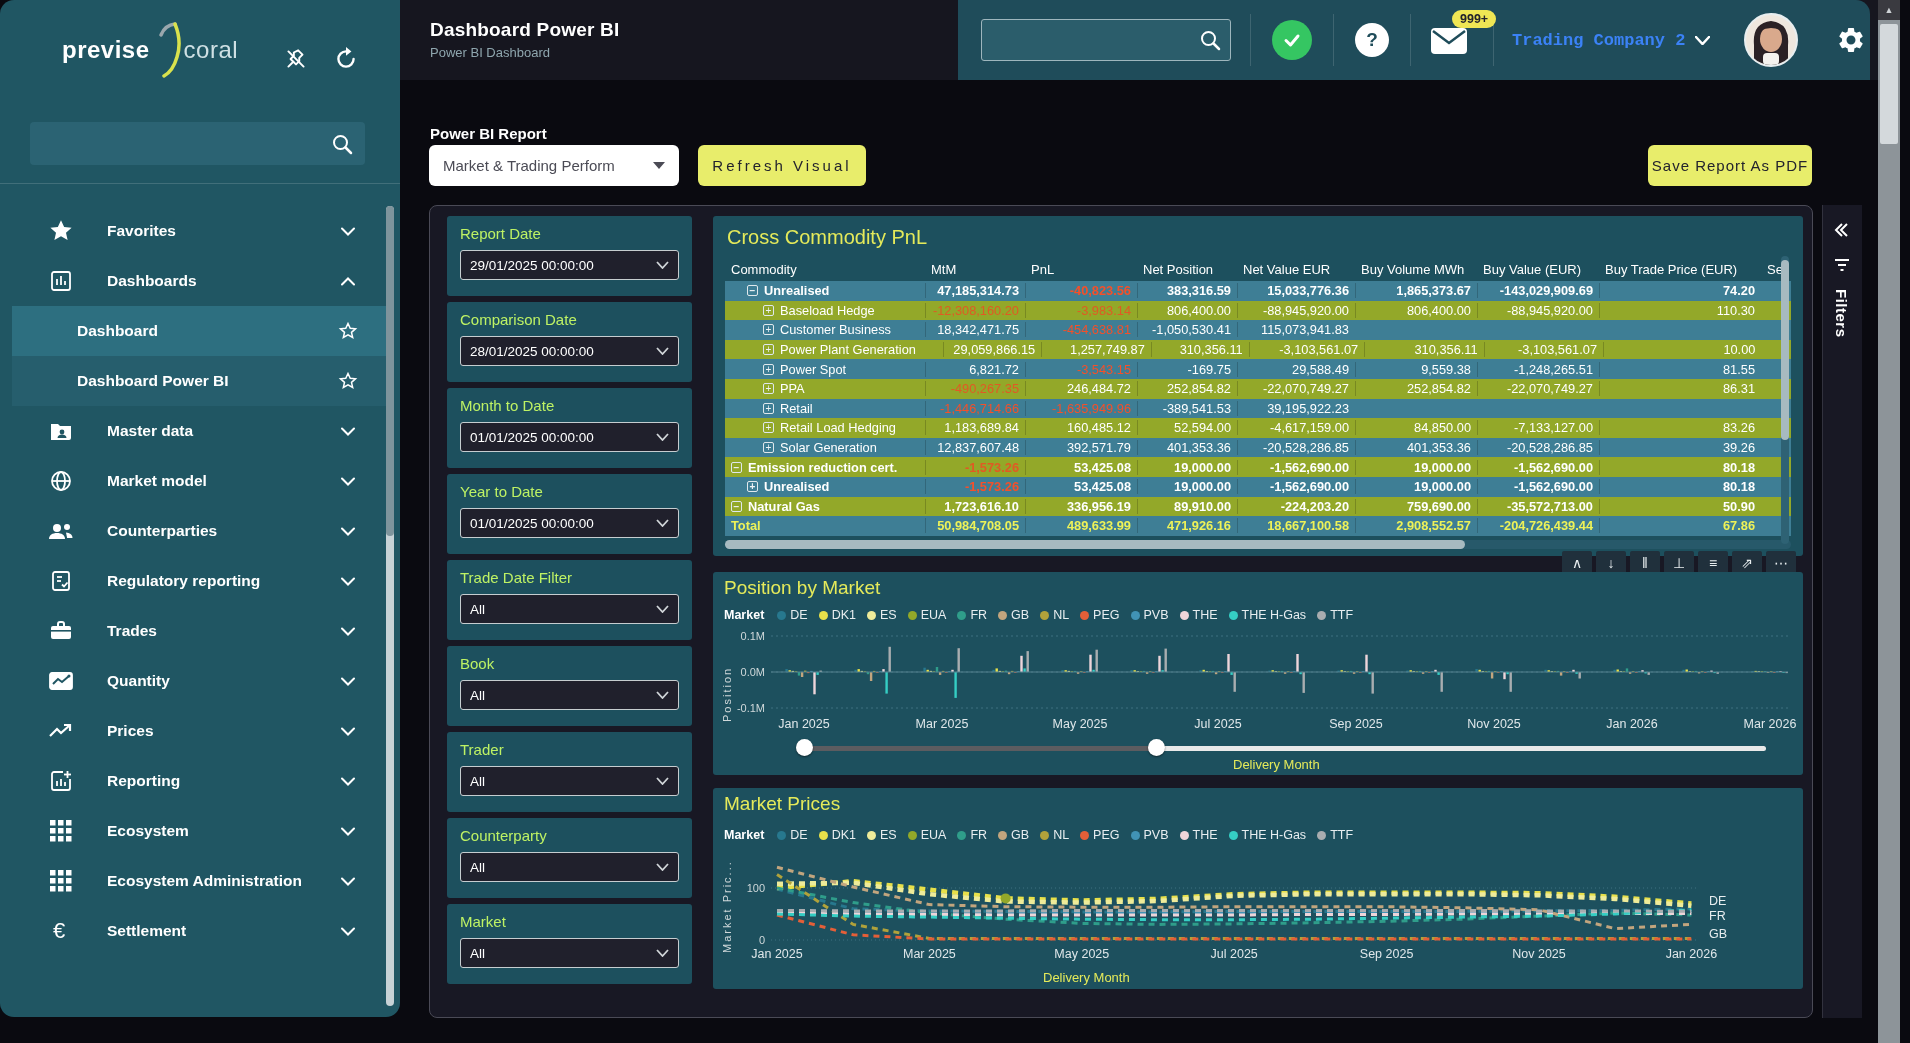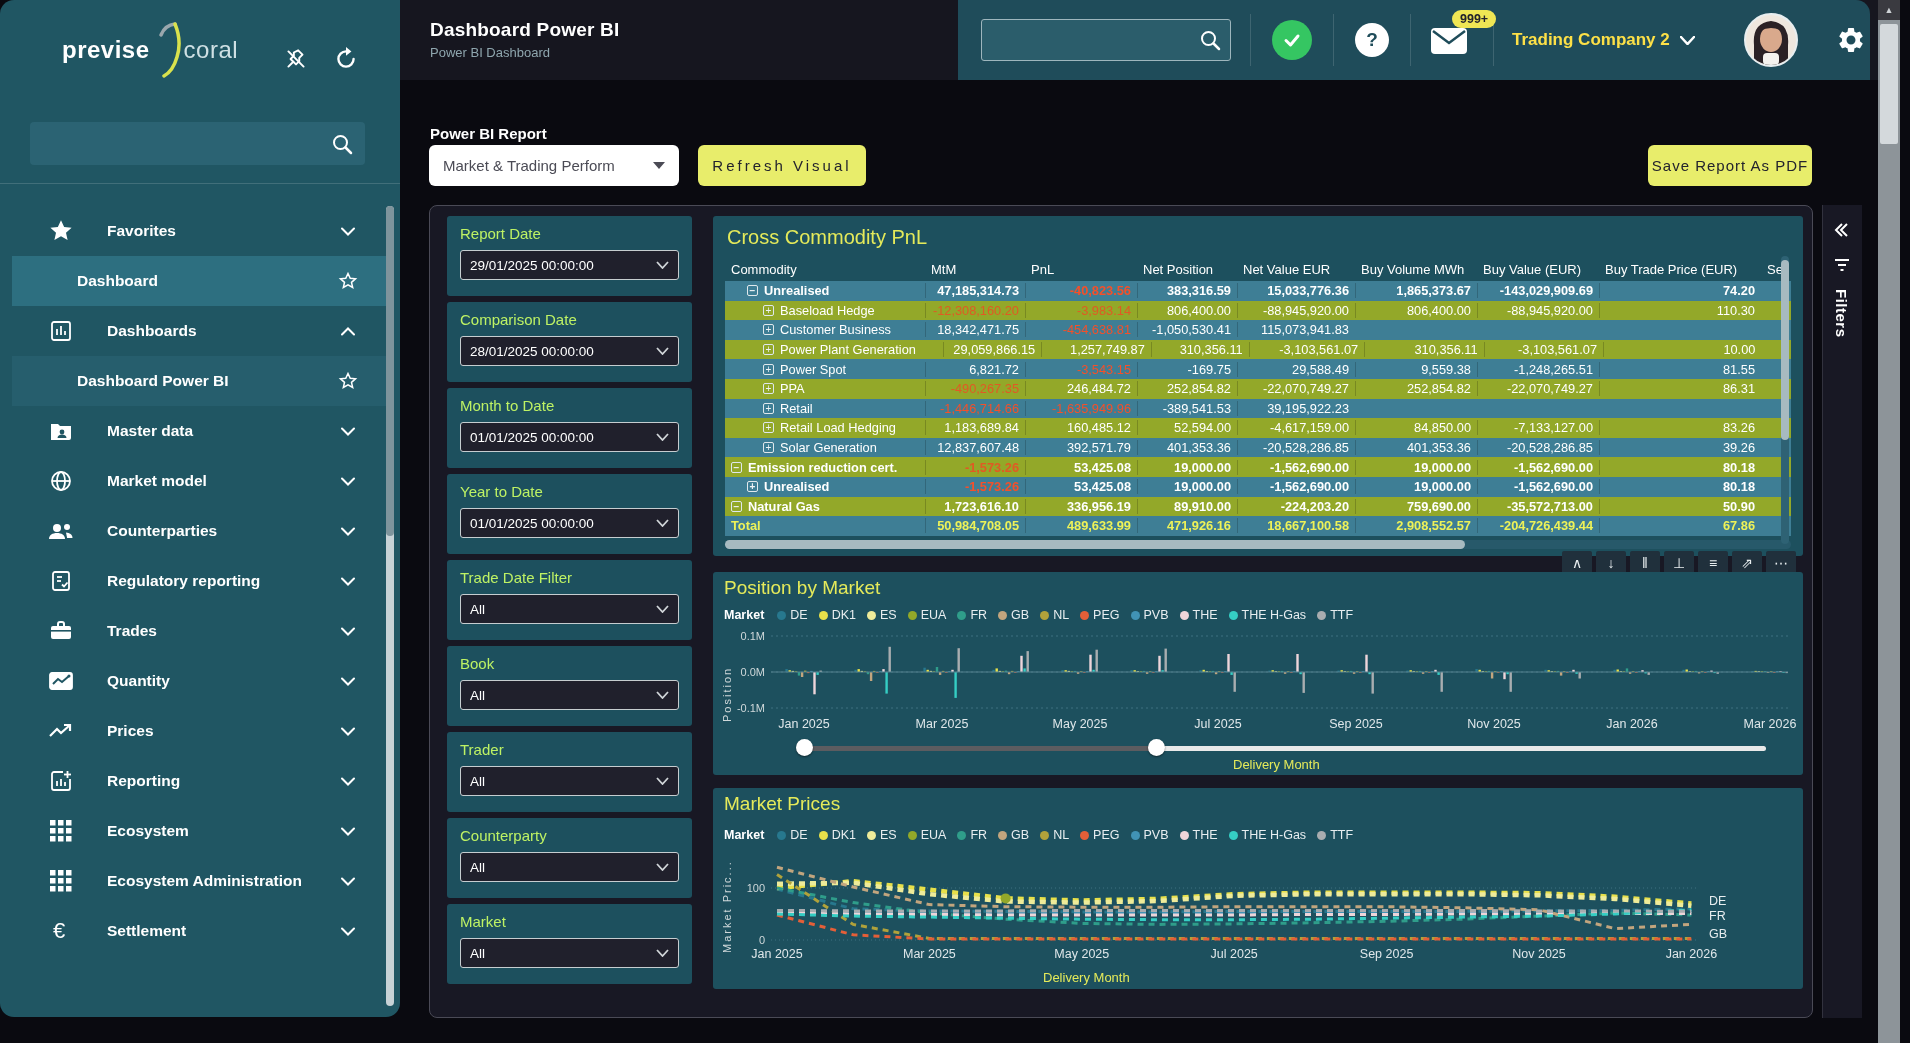--- a/index.html
+++ b/index.html
@@ -14,21 +14,21 @@
   #page-title { left:430px; top:19px; color:#fff; font-size:19px; font-weight:bold; letter-spacing:.2px; }
   #page-subtitle { left:430px; top:45px; color:#8fa6ae; font-size:13px; }
   #top-search { left:981px; top:19px; width:250px; height:42px; background:#2b5d6b; border:1px solid #9eb6bd; border-radius:3px; display:flex; align-items:center; }
   #top-search input { flex:1; background:transparent; border:none; outline:none; color:#fff; font-size:14px; padding:0 10px; font-family:inherit; }
   .round-btn { border-radius:50%; display:flex; align-items:center; justify-content:center; }
   #status-check { left:1272px; top:20px; width:40px; height:40px; background:#35c662; }
   #help-btn { left:1355px; top:23px; width:34px; height:34px; background:#fff; color:#1f4c5a; font-weight:bold; font-size:19px; }
   #mail-btn { left:1430px; top:27px; width:38px; height:28px; }
   #mail-badge { left:1452px; top:10px; background:#efe654; color:#22222c; font-weight:bold; font-size:12.5px; padding:2px 8px; border-radius:9px; }
   #company-menu { left:1512px; top:0; height:80px; display:flex; align-items:center; gap:10px; cursor:pointer; }
-  #company-name { color:#fde047; font-size:17px; font-weight:bold; }
+  #company-name { color:#3b82f6; font-size:17px; font-weight:bold;font-family:Liberation Mono, monospace; }
   #avatar { left:1744px; top:13px; width:54px; height:54px; border-radius:50%; background:#f3ece4; overflow:hidden; border:2px solid #e8eef0; }
   #gear-btn { left:1836px; top:25px; width:30px; height:30px; color:#fff; }
 
   
   #sidebar { left:0; top:0; width:400px; height:1017px; background:#20566300; background:#205663; border-radius:14px 0 14px 14px; }
   #logo { left:62px; top:24px; height:52px; display:flex; align-items:center; }
   #logo .lg-primary { color:#fff; font-weight:bold; font-size:24px; letter-spacing:.5px; }
   #logo .lg-secondary { color:#cfe0e4; font-weight:300; font-size:24px; letter-spacing:.5px; margin-left:2px; }
   #pin-btn { left:283px; top:46px; width:26px; height:26px; color:#fff; }
   #refresh-btn { left:333px; top:46px; width:26px; height:26px; color:#fff; }
@@ -218,41 +218,41 @@
             <path d="M12 2l2.9 6.3 6.9.7-5.2 4.6 1.5 6.8L12 16.9 5.9 20.4l1.5-6.8L2.2 9l6.9-.7z"></path>
           </svg>
         </span>
         <span class="nv-label">Favorites</span>
         <span class="nv-trail">
           <svg width="14" height="9" viewBox="0 0 14 9">
             <polyline points="1,1.5 7,7.5 13,1.5" fill="none" stroke="#fff" stroke-width="2" stroke-linecap="round"></polyline>
           </svg>
         </span>
       </div>
-      <div class="nav-item sub sub1">
-        <span class="nv-label">Dashboard</span>
-        <span class="nv-trail">
-          <svg width="20" height="20" viewBox="0 0 24 24" fill="none" stroke="#fff" stroke-width="1.8">
-            <path d="M12 3l2.7 5.8 6.3.6-4.8 4.2 1.4 6.2L12 16.6 6.4 19.8l1.4-6.2L3 9.4l6.3-.6z"></path>
-          </svg>
-        </span>
-      </div>
       <div class="nav-item">
         <span class="nv-icon">
           <svg width="24" height="24" viewBox="0 0 24 24" fill="none" stroke="#fff" stroke-width="1.8">
             <rect x="3" y="3" width="18" height="18" rx="2"></rect>
             <line x1="8" y1="16" x2="8" y2="10"></line>
             <line x1="12" y1="16" x2="12" y2="7"></line>
             <line x1="16" y1="16" x2="16" y2="12"></line>
           </svg>
         </span>
         <span class="nv-label">Dashboards</span>
         <span class="nv-trail">
           <svg width="14" height="9" viewBox="0 0 14 9">
             <polyline points="1,7.5 7,1.5 13,7.5" fill="none" stroke="#fff" stroke-width="2" stroke-linecap="round"></polyline>
+          </svg>
+        </span>
+      </div>
+      <div class="nav-item sub sub1">
+        <span class="nv-label">Dashboard</span>
+        <span class="nv-trail">
+          <svg width="20" height="20" viewBox="0 0 24 24" fill="none" stroke="#fff" stroke-width="1.8">
+            <path d="M12 3l2.7 5.8 6.3.6-4.8 4.2 1.4 6.2L12 16.6 6.4 19.8l1.4-6.2L3 9.4l6.3-.6z"></path>
           </svg>
         </span>
       </div>
       <div class="nav-item sub sub2">
         <span class="nv-label">Dashboard Power BI</span>
         <span class="nv-trail">
           <svg width="20" height="20" viewBox="0 0 24 24" fill="none" stroke="#fff" stroke-width="1.8">
             <path d="M12 3l2.7 5.8 6.3.6-4.8 4.2 1.4 6.2L12 16.6 6.4 19.8l1.4-6.2L3 9.4l6.3-.6z"></path>
           </svg>
         </span>

